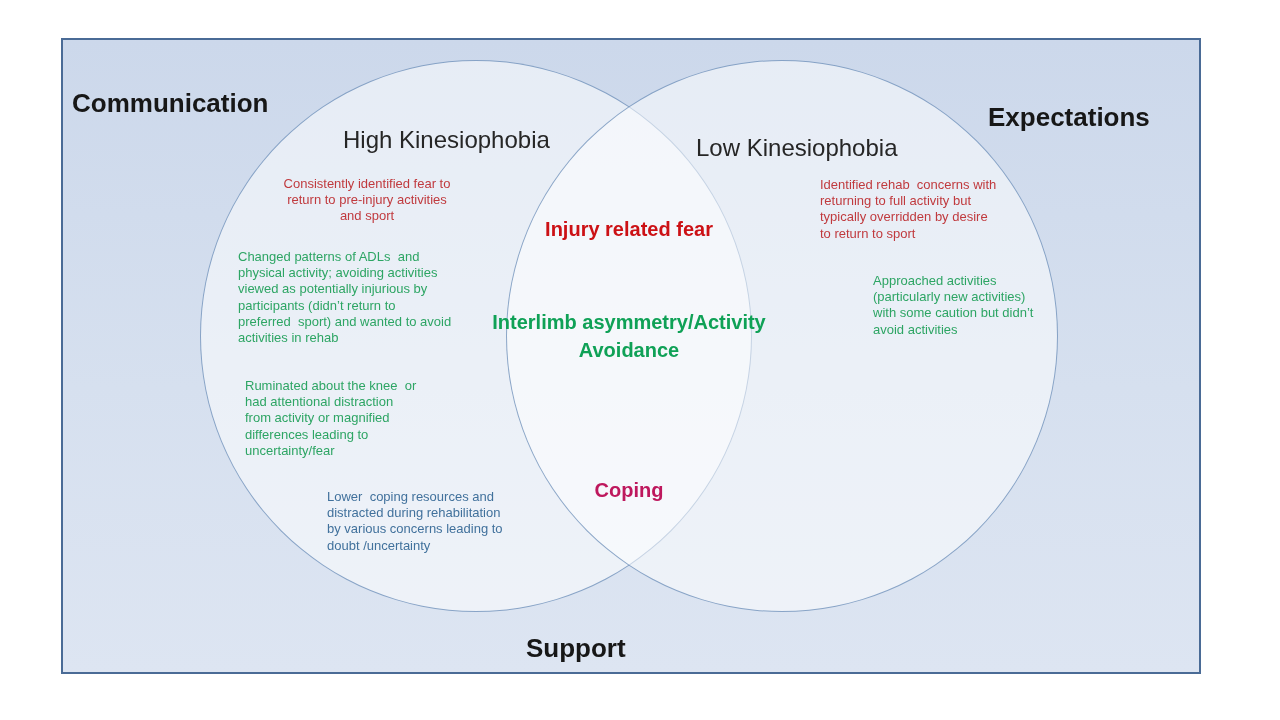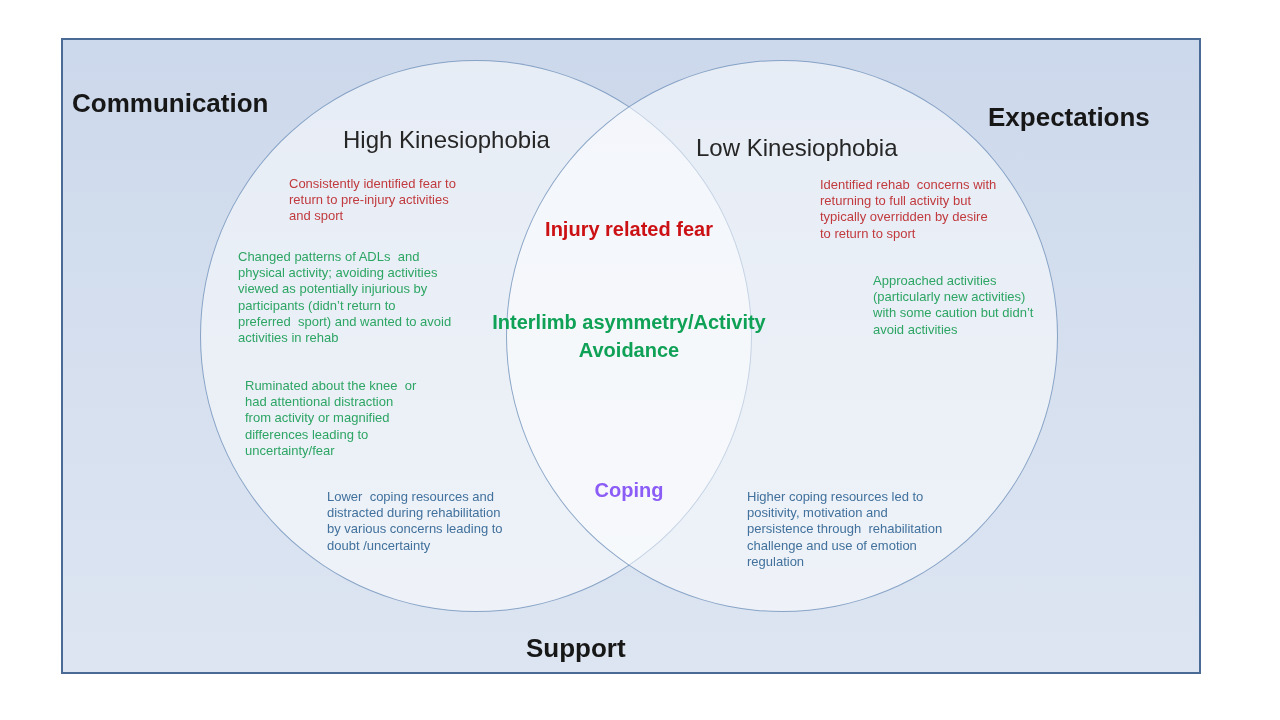--- a/index.html
+++ b/index.html
@@ -33,27 +33,27 @@
   #title-low{left:696px;top:134px;}
 
   .note{font-size:13px;line-height:16.2px;white-space:pre-wrap;}
   .note.red{color:#c03a3e;}
   .note.green{color:#2da564;margin-top:9px;}
   .note.blue{color:#41719c;}
 
   .theme{font-size:20px;font-weight:bold;line-height:28px;text-align:center;white-space:pre-wrap;}
   .theme.red{color:#cc1115;}
   .theme.green{color:#0fa156;}
-  .theme.blue{color:#8b5cf6;}
+  .theme.blue{color:#be185d;}
   #theme-fear{left:459px;top:215px;width:340px;}
   #theme-asymmetry{left:449px;top:308px;width:360px;text-align:center;}
   #theme-coping{left:529px;top:476px;width:200px;}
 
   
-  #note-l1{left:289px;top:176px;width:180px;}
+  #note-l1{left:277px;top:176px;width:180px;text-align:center;}
   #note-l2{left:238px;top:240px;width:215px;}
   #note-l3{left:245px;top:369px;width:180px;}
   #note-l4{left:327px;top:489px;width:185px;}
   
   #note-r1{left:820px;top:177px;width:180px;}
   #note-r2{left:873px;top:264px;width:180px;}
   #note-r3{left:852px;top:367px;width:160px;}
   #note-r4{left:747px;top:489px;width:200px;}
 </style>
 </head>
@@ -93,24 +93,19 @@
 doubt /uncertainty</div>
 
   <div class="txt note red" id="note-r1">Identified rehab  concerns with
 returning to full activity but
 typically overridden by desire
 to return to sport</div>
   <div class="txt note green" id="note-r2">Approached activities
 (particularly new activities)
 with some caution but didn’t
 avoid activities</div>
-  <div class="txt note blue" id="note-r4">Higher coping resources led to
-positivity, motivation and
-persistence through  rehabilitation
-challenge and use of emotion
-regulation</div>
 
   <div class="txt theme red" id="theme-fear">Injury related fear</div>
   <div class="txt theme green" id="theme-asymmetry">Interlimb asymmetry/Activity
 Avoidance</div>
   <div class="txt theme blue" id="theme-coping">Coping</div>
 
 </div>
 
 </body></html>

